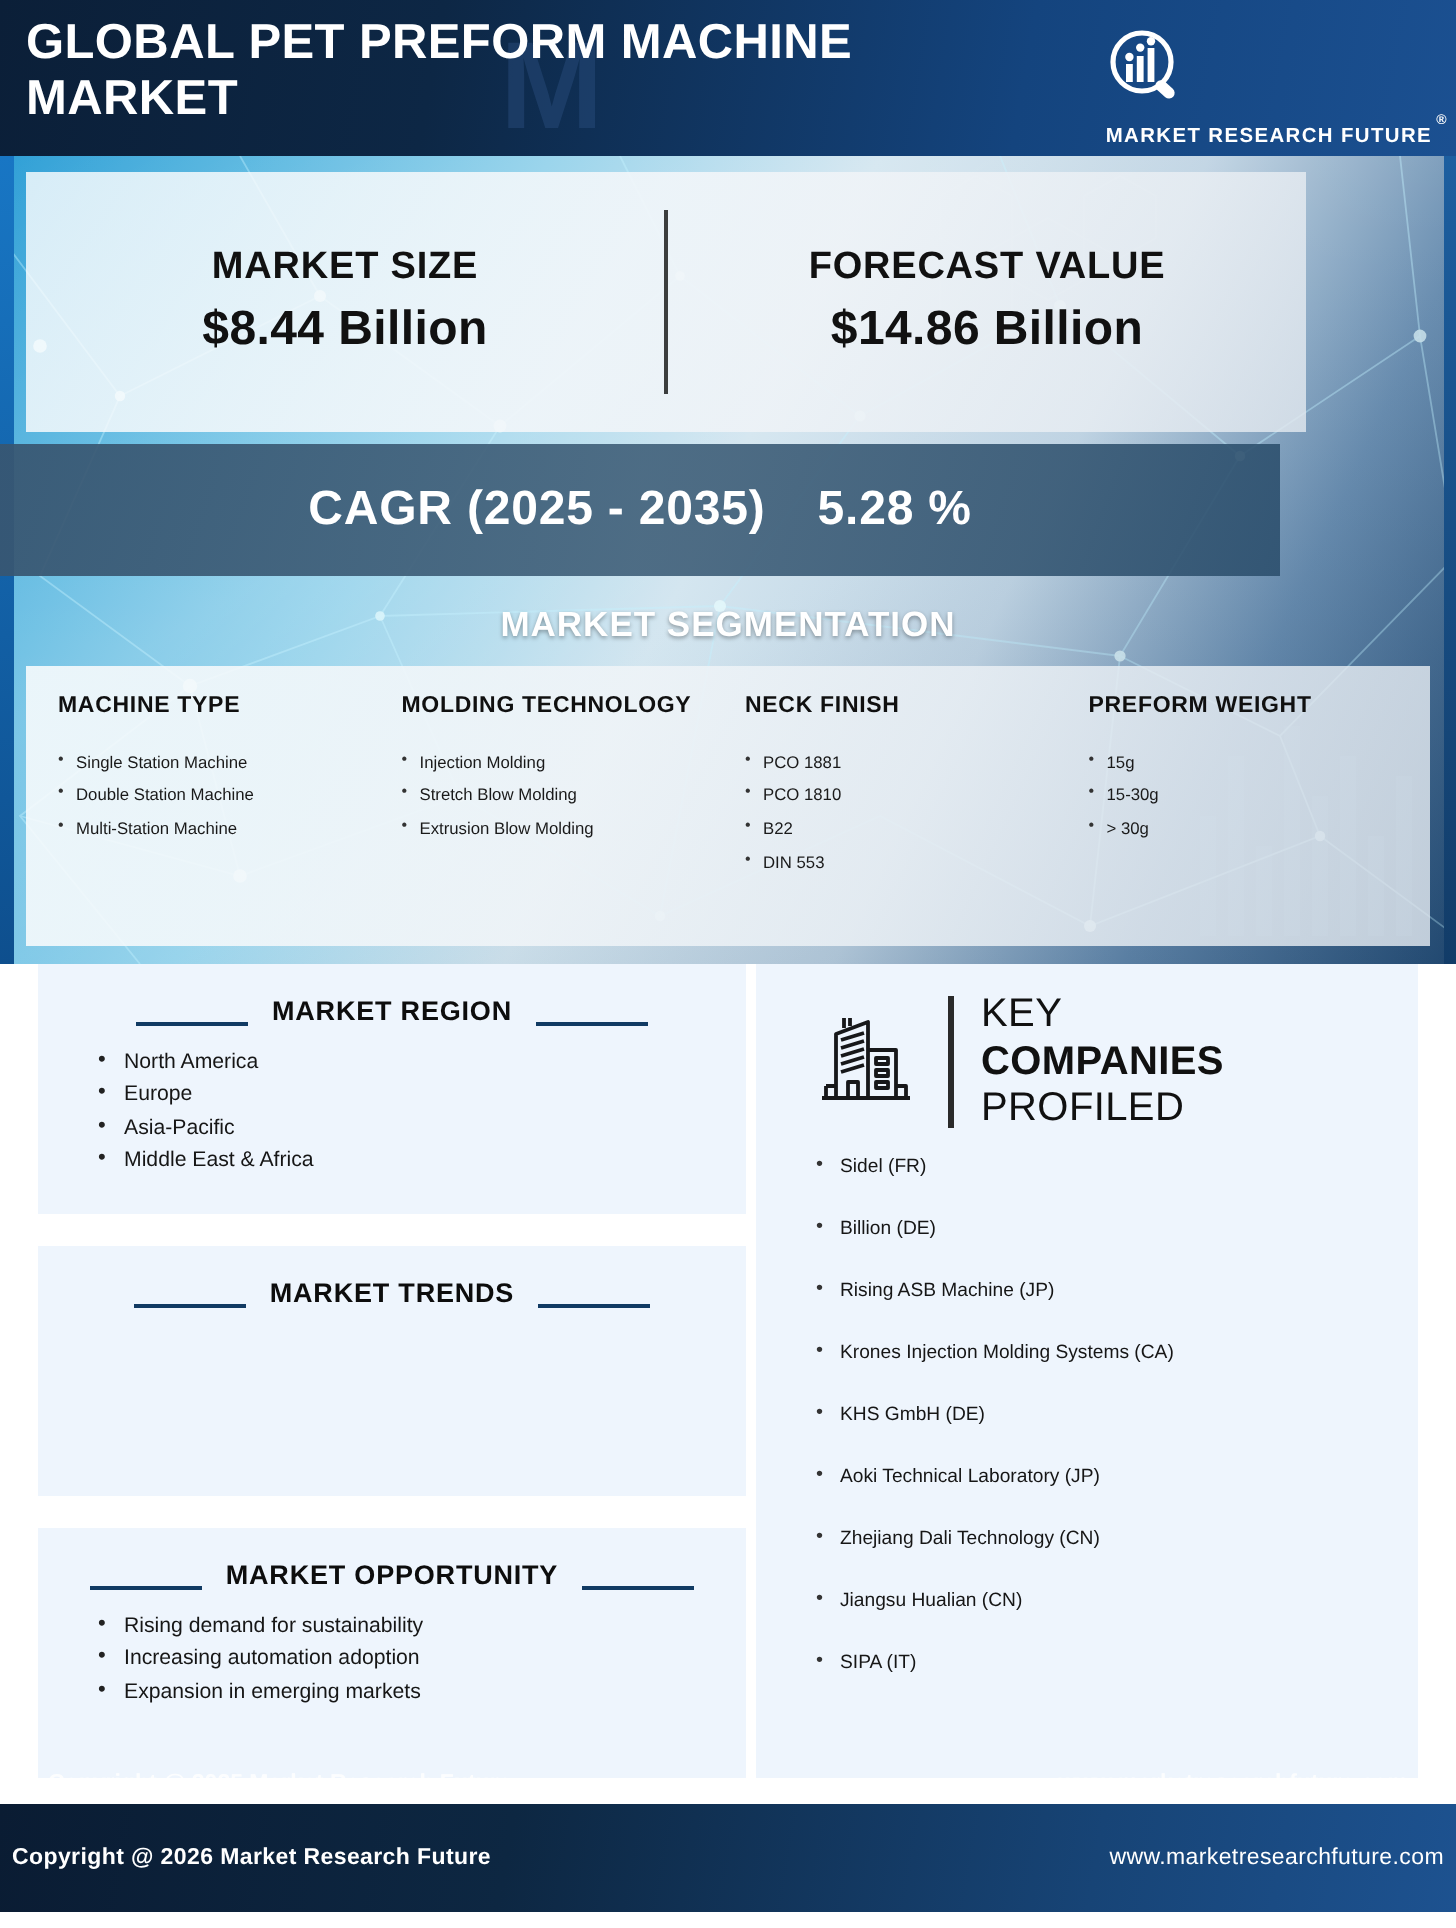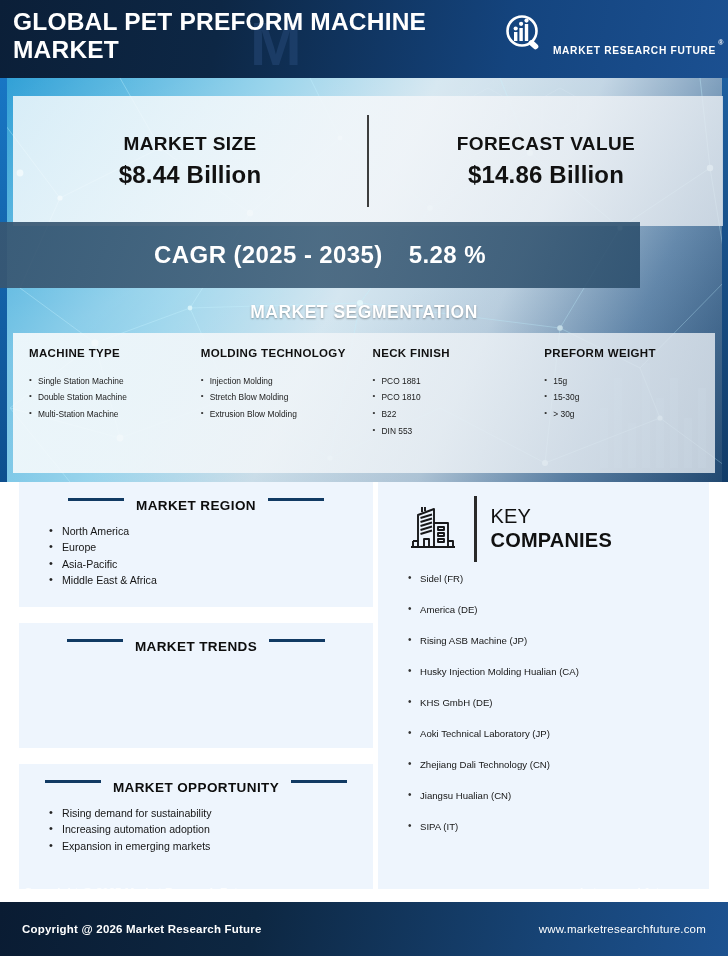--- a/index.html
+++ b/index.html
@@ -19,44 +19,44 @@
   }
   .header .wm{
     position:absolute;left:250px;top:8px;font-size:62px;font-weight:bold;color:#2b4f80;
     opacity:.45;letter-spacing:-6px;font-family:"Liberation Sans",sans-serif;
   }
   .title{
     position:absolute;left:13px;top:8px;width:470px;
     color:#ffffff;font-size:24.5px;font-weight:bold;line-height:1.16;
     letter-spacing:.2px;text-transform:uppercase;
   }
-  .logo{position:absolute;right:12px;top:14px;display:flex;align-items:flex-end;gap:7px;}
+  .logo{position:absolute;right:12px;top:14px;display:flex;align-items:flex-start;gap:7px;flex-direction:column;}
   .logo-mark{width:42px;height:42px;position:relative;flex:none;}
   .logo-text{color:#fff;font-size:10.2px;font-weight:bold;letter-spacing:.7px;position:relative;}
   .logo-text sup{font-size:7px;position:absolute;top:-6px;right:-8px;}
 
   
   .hero{
     position:absolute;left:0;top:78px;width:728px;height:404px;overflow:hidden;
     background:linear-gradient(115deg,#2f9fd6 0%,#58b7e0 14%,#8fd0ea 30%,#cfe3ee 48%,#b9cfe0 66%,#5f86ab 82%,#214a73 100%);
   }
   .hero .net{position:absolute;inset:0;opacity:.75;}
   .hero .photo{
     position:absolute;left:0;top:0;width:728px;height:404px;opacity:.55;
     background:
       linear-gradient(150deg, rgba(255,255,255,.0) 0%, rgba(255,255,255,.35) 35%, rgba(255,255,255,.15) 55%, rgba(30,60,95,.35) 100%);
   }
   .hero .leftbar{position:absolute;left:0;top:0;width:7px;height:404px;background:linear-gradient(180deg,#1876c4,#0e4f8e);}
   .hero .rightbar{position:absolute;right:0;top:0;width:6px;height:404px;background:linear-gradient(180deg,#1d5fa0,#123c68);}
 
   
   .stats{
-    position:absolute;left:13px;top:86px;width:710px;height:130px;
+    position:absolute;left:13px;top:86px;width:640px;height:130px;
     background:linear-gradient(120deg,rgba(255,255,255,.80),rgba(244,247,250,.88) 45%,rgba(228,234,240,.80));
-    display:flex;align-items:center;margin-top:10px;
+    display:flex;align-items:center;
   }
   .stat{flex:1;text-align:center;color:#111;}
   .stat .lab{font-size:19px;font-weight:bold;letter-spacing:.4px;}
   .stat .val{font-size:24px;font-weight:bold;margin-top:6px;letter-spacing:.2px;}
   .stat-div{width:2px;height:92px;background:#1d1d1d;opacity:.85;}
 
   
   .cagr{
     position:absolute;left:0;top:222px;width:640px;height:66px;
     background:linear-gradient(95deg,rgba(56,86,113,.93),rgba(60,92,118,.88) 50%,rgba(45,80,110,.9));
@@ -84,21 +84,21 @@
   .segcol ul{margin:16px 0 0 0;padding:0;list-style:none;}
   .segcol li{font-size:8.4px;color:#1a1a1a;margin-bottom:7.5px;padding-left:9px;position:relative;line-height:1.1;}
   .segcol li:before{content:"•";position:absolute;left:0;top:-1px;font-size:8px;color:#333;}
 
   
   .lower{position:absolute;left:0;top:482px;width:728px;height:412px;background:#ffffff;}
   .card{
     position:absolute;background:#eef5fd;
   }
   .card-head{
-    display:flex;align-items:flex-start;justify-content:center;gap:12px;margin-top:16px;
+    display:flex;align-items:flex-end;justify-content:center;gap:12px;margin-top:16px;
   }
   .card-head .rule{width:56px;height:2.5px;background:#113a63;}
   .card-head h3{margin:0;font-size:13.5px;font-weight:bold;color:#0d0d0d;letter-spacing:.4px;text-transform:uppercase;}
   .card ul{margin:10px 0 0 0;padding:0 0 0 30px;list-style:none;}
   .card li{font-size:10.6px;color:#161616;line-height:1.55;position:relative;padding-left:13px;}
   .card li:before{content:"•";position:absolute;left:0;top:-1px;color:#222;font-size:11px;}
 
   #card-region{left:19px;top:0px;width:354px;height:125px;}
   #card-trends{left:19px;top:141px;width:354px;height:125px;}
   #card-opportunity{left:19px;top:282px;width:354px;height:125px;}
@@ -119,21 +119,21 @@
     display:flex;align-items:center;justify-content:space-between;
     padding:0 24px;box-sizing:border-box;pointer-events:none;
   }
   .ghost span{font-size:11.5px;font-weight:bold;color:#ffffff;opacity:.85;}
 
   
   .footer{
     position:absolute;left:0;top:902px;width:728px;height:54px;
     background:linear-gradient(100deg,#0a1c33 0%,#0d2742 35%,#174476 75%,#1d5290 100%);
     display:flex;align-items:center;justify-content:space-between;
-    padding:0 22px;box-sizing:border-box;
+    padding:0 6px;box-sizing:border-box;
   }
   .footer span{color:#fff;font-size:11.5px;font-weight:bold;letter-spacing:.2px;}
   .footer .url{font-weight:normal;font-size:11.5px;}
   .footbar{position:absolute;left:0;top:956px;width:728px;height:8px;background:#ffffff;}
 </style>
 </head>
 <body>
 
 <div class="page">
 
@@ -321,27 +321,28 @@
             <rect x="34" y="38" width="6" height="3"></rect>
             <path d="M9 40 L14 40 M9 40 L9 46 L14 46 M44 40 L49 40 L49 46 L44 46"></path>
             <path d="M20 46 L20 38 L25 38 L25 46"></path>
             <path d="M7 46 L51 46"></path>
           </svg>
         </div>
         <div class="comp-bar"></div>
         <div class="comp-title">
           <div>KEY</div>
           <div class="b">COMPANIES</div>
+          <div>PROFILED</div>
         </div>
       </div>
       <ul class="comp-list">
         <li>Sidel (FR)</li>
-        <li>America (DE)</li>
+        <li>Billion (DE)</li>
         <li>Rising ASB Machine (JP)</li>
-        <li>Husky Injection Molding Hualian (CA)</li>
+        <li>Krones Injection Molding Systems (CA)</li>
         <li>KHS GmbH (DE)</li>
         <li>Aoki Technical Laboratory (JP)</li>
         <li>Zhejiang Dali Technology (CN)</li>
         <li>Jiangsu Hualian (CN)</li>
         <li>SIPA (IT)</li>
       </ul>
     </div>
   </div>
 
   <div class="ghost">

